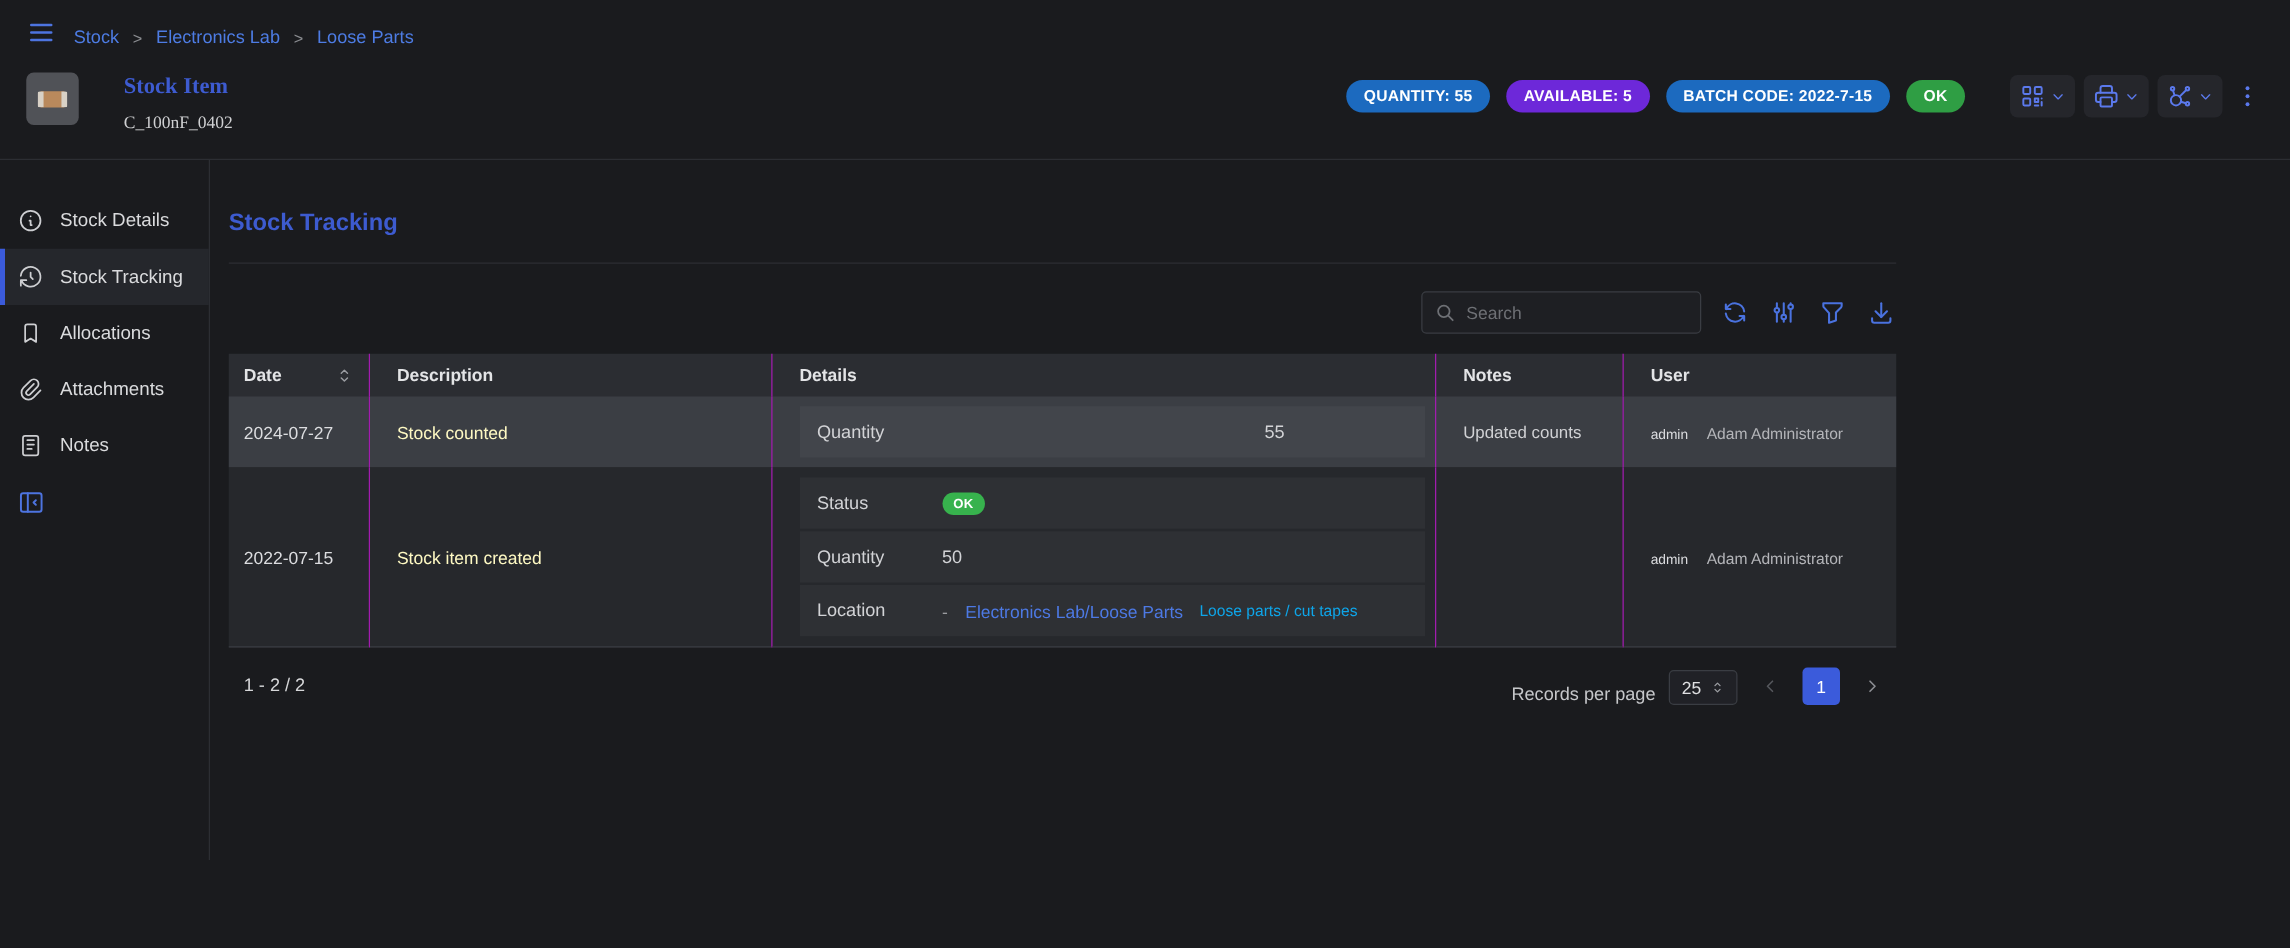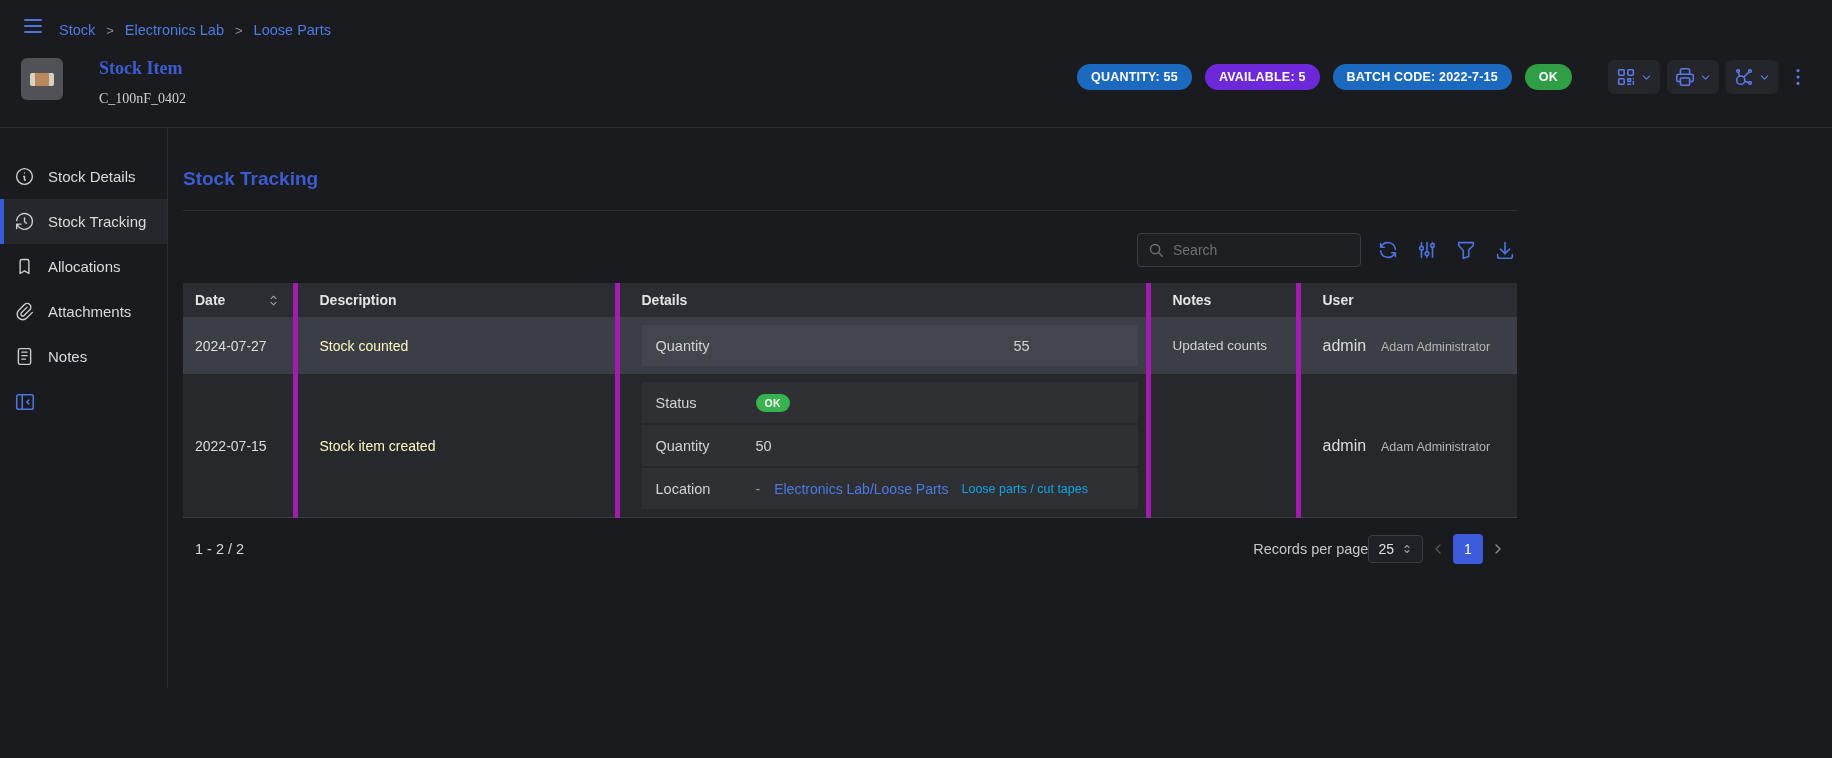--- a/index.html
+++ b/index.html
@@ -55,47 +55,47 @@
   
   .toolbar { display: flex; justify-content: flex-end; align-items: center; gap: 15px; margin: 22px 0 16px; width: 1334px; }
   .search-box { display: flex; align-items: center; gap: 8px; width: 224px; height: 34px; background: #1e1f23; border: 1px solid #3a3d43; border-radius: 4px; padding: 0 10px; color: #6e7075; }
   .search-box input { background: none; border: none; outline: none; color: #c9cacc; font-size: 14px; width: 100%; }
   .search-box input::placeholder { color: #6e7075; }
   .tool-btn { background: none; border: none; color: #4a72df; padding: 1px; display: flex; }
 
   
   .tracking-table { width: 1334px; border-collapse: collapse; table-layout: fixed; border-bottom: 1px solid #3a3d43; }
   .tracking-table th { background: #2b2d32; color: #e3e4e6; font-weight: bold; font-size: 14px; text-align: left; padding: 9px 12px; }
-  .tracking-table th + th, .tracking-table td + td { border-left: 5px solid #a21caf; padding-left: 22px; }
+  .tracking-table th + th, .tracking-table td + td { border-left: 1px solid #a21caf; padding-left: 22px; }
   .tracking-table td { padding: 9px 12px; vertical-align: middle; }
   tr.row1 td { background: #3b3e44; }
   tr.row2 td { background: #26282c; }
   .th-flex { display: flex; align-items: center; justify-content: space-between; }
   .sort-icon { color: #9a9ca1; }
 
   td.details-cell { padding: 8px; }
   .detail-row { display: flex; align-items: center; background: rgba(255,255,255,0.04); padding: 8px 14px; min-height: 41px; margin-bottom: 2px; }
   .detail-row:last-child { margin-bottom: 0; }
   .dkey { width: 100px; flex: none; color: #d2d3d6; font-size: 14.5px; }
   .dval { color: #d2d3d6; font-size: 14.5px; }
   .dval-offset { margin-left: 258px; }
   .ok-badge { background: #37b24d; color: #fff; font-size: 10.5px; font-weight: bold; padding: 3px 9px; border-radius: 10px; letter-spacing: .3px; }
   .dash { color: #9a9ca0; margin-right: 14px; }
   .loc-link { color: #4d79e4; font-size: 14px; }
   .loc-desc { color: #0ea5e9; font-size: 12.5px; margin-left: 13px; }
   .notes-cell { color: #d0d1d4; font-size: 13.5px; }
   .date-cell { color: #dcdde0; }
   .desc-cell { color: #fef9c3; }
-  .uname { color: #dcdde0; font-size: 16px; }
+  .uname { color: #dcdde0; font-size: 11px; }
   .ufull { color: #b4b5b9; font-size: 12.5px; margin-left: 11px; }
 
   
   .tfooter { display: flex; align-items: center; justify-content: space-between; width: 1334px; margin-top: 16px; padding: 0 4px 0 12px; }
   .range-text { color: #d6d7d9; font-size: 14.5px; }
-  .pf-right { display: flex; align-items: center; }
+  .pf-right { display: flex; align-items: flex-end; gap: 11px; }
   .rpp-label { color: #c6c7ca; font-size: 14.5px; }
   .rpp-select { display: flex; align-items: center; gap: 7px; border: 1px solid #3a3d43; background: #202126; border-radius: 4px; padding: 5px 9px; color: #dfe0e2; cursor: pointer; }
   .stepper { color: #9a9ca1; }
   .pg-btn { width: 30px; height: 30px; border-radius: 4px; display: flex; align-items: center; justify-content: center; border: none; background: transparent; color: #8b8d92; font-size: 14px; }
   .pg-btn.disabled { color: #54565b; cursor: default; }
   .pg-btn.active { background: #3b5bdb; color: #fff; }
 </style>
 </head>
 <body>
 

